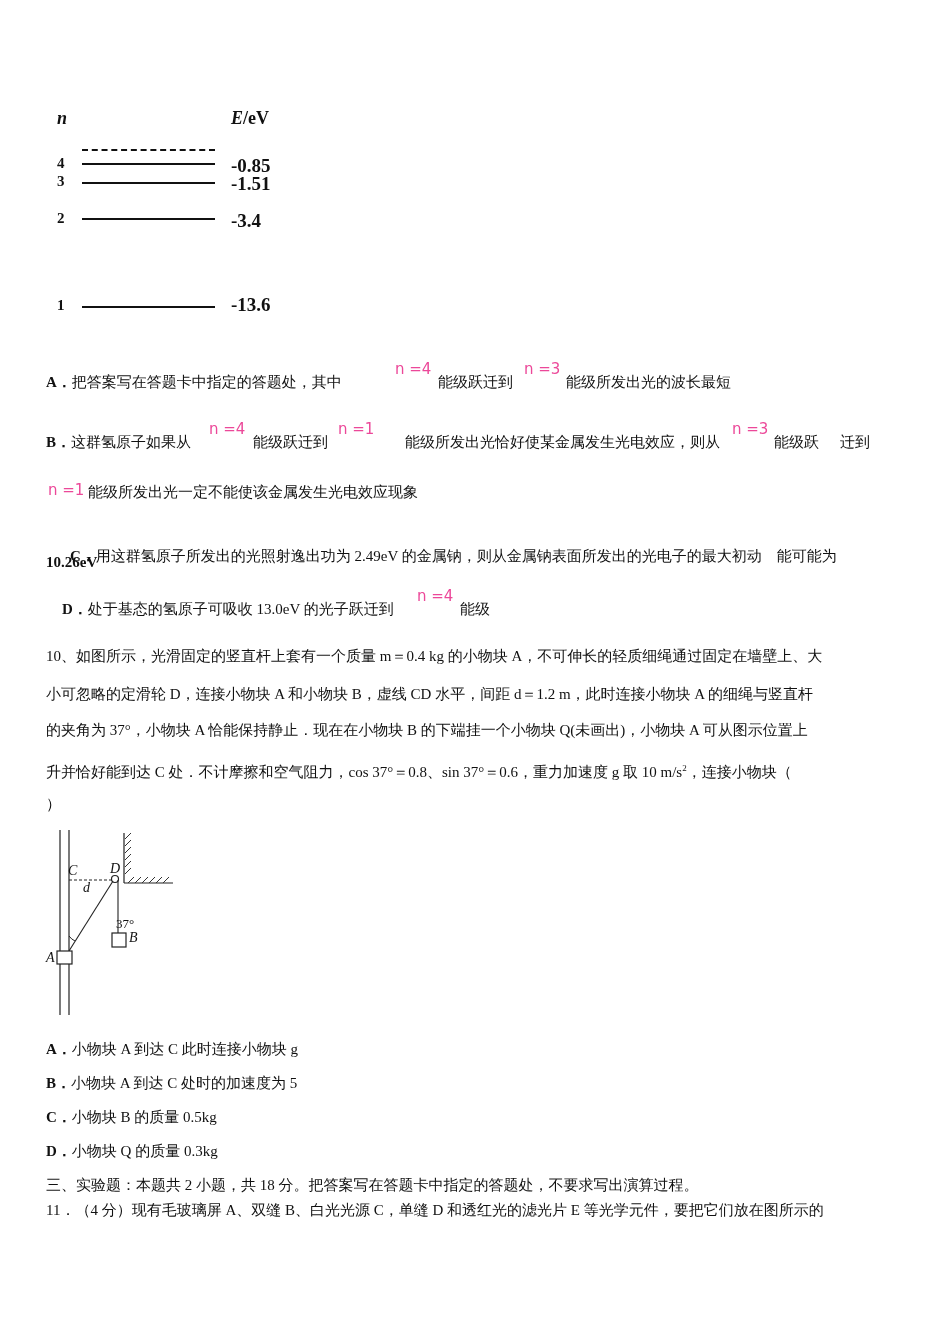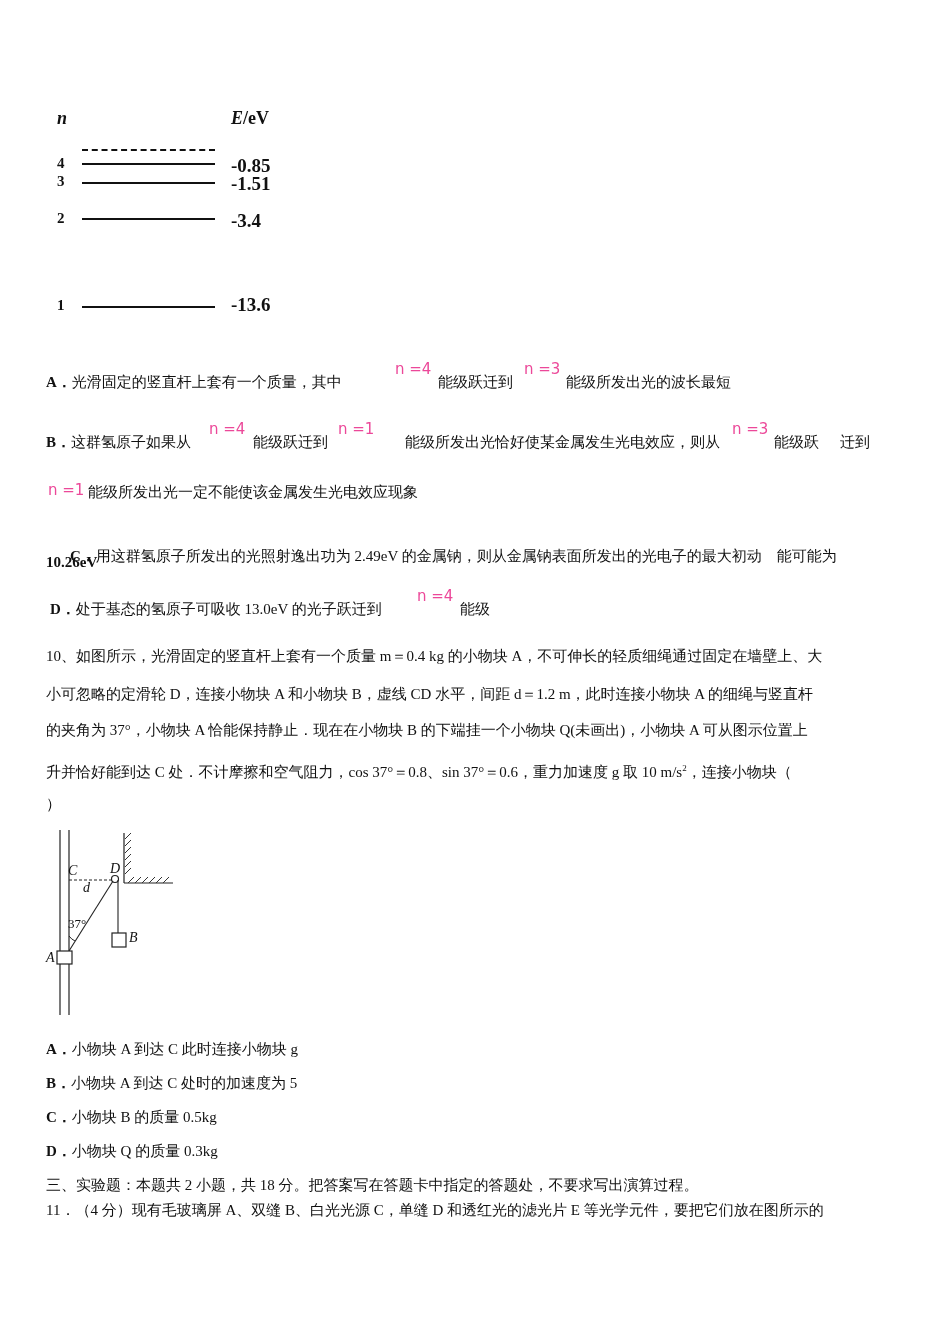--- a/index.html
+++ b/index.html
@@ -36,21 +36,21 @@
   <span class="lvl-num" style="left:57px;top:210px;">2</span>
   <div class="lvl-line" style="left:82px;top:218px;width:133px;"></div>
   <span class="lvl-val" style="left:231px;top:210px;">-3.4</span>
 
   <span class="lvl-num" style="left:57px;top:297px;">1</span>
   <div class="lvl-line" style="left:82px;top:306px;width:133px;"></div>
   <span class="lvl-val" style="left:231px;top:294px;">-13.6</span>
 </div>
 
 <div class="abs txt" style="left:46px;top:372px;">
-  <span class="bold">A．</span><span>光滑固定的竖直杆上套有一个质量，其中</span>
+  <span class="bold">A．</span><span>把答案写在答题卡中指定的答题处，其中</span>
 </div>
 <span class="abs math" style="left:395px;top:360px;">n =4</span>
 <span class="abs txt" style="left:438px;top:372px;">能级跃迁到</span>
 <span class="abs math" style="left:524px;top:360px;">n =3</span>
 <span class="abs txt" style="left:566px;top:372px;">能级所发出光的波长最短</span>
 
 <div class="abs txt" style="left:46px;top:432px;">
   <span class="bold">B．</span><span>这群氢原子如果从</span>
 </div>
 <span class="abs math" style="left:209px;top:420px;">n =4</span>
@@ -61,21 +61,21 @@
 <span class="abs txt" style="left:774px;top:432px;">能级跃</span>
 <span class="abs txt" style="left:840px;top:432px;">迁到</span>
 <span class="abs math" style="left:48px;top:481px;">n =1</span>
 <span class="abs txt" style="left:88px;top:482px;">能级所发出光一定不能使该金属发生光电效应现象</span>
 
 <div class="abs txt" style="left:46px;top:546px;margin-left:24px;">
   <span class="bold">C．</span><span>用这群氢原子所发出的光照射逸出功为 2.49eV 的金属钠，则从金属钠表面所发出的光电子的最大初动　能可能为</span>
 </div>
 <span class="abs txt bold" style="left:46px;top:552px;">10.26eV</span>
 
-<div class="abs txt" style="left:50px;top:599px;">
+<div class="abs txt" style="left:62px;top:599px;">
   <span class="bold">D．</span><span>处于基态的氢原子可吸收 13.0eV 的光子跃迁到</span>
 </div>
 <span class="abs math" style="left:417px;top:587px;">n =4</span>
 <span class="abs txt" style="left:460px;top:599px;">能级</span>
 
 <div>
   <span class="abs txt" style="left:46px;top:646px;">10、如图所示，光滑固定的竖直杆上套有一个质量 m＝0.4 kg 的小物块 A，不可伸长的轻质细绳通过固定在墙壁上、大</span>
   <span class="abs txt" style="left:46px;top:684px;">小可忽略的定滑轮 D，连接小物块 A 和小物块 B，虚线 CD 水平，间距 d＝1.2 m，此时连接小物块 A 的细绳与竖直杆</span>
   <span class="abs txt" style="left:46px;top:720px;">的夹角为 37°，小物块 A 恰能保持静止．现在在小物块 B 的下端挂一个小物块 Q(未画出)，小物块 A 可从图示位置上</span>
   <span class="abs txt" style="left:46px;top:758px;"><span>升并恰好能到达 C 处．不计摩擦和空气阻力，cos 37°＝0.8、sin 37°＝0.6，重力加速度 g 取 10 m/s</span><sup>2</sup><span>，连接小物块（</span></span>
@@ -118,21 +118,21 @@
 
     <rect x="72" y="108" width="14" height="14" fill="#fff" stroke="#222" stroke-width="1.2"></rect>
 
     <rect x="17" y="126" width="15" height="13" fill="#fff" stroke="#222" stroke-width="1.2"></rect>
 
     <path d="M 29 111 A 15 15 0 0 0 35 116" fill="none" stroke="#222" stroke-width="1"></path>
   </svg>
   <span class="abs it" style="left:28px;top:38px;font-size:14px;">C</span>
   <span class="abs it" style="left:70px;top:36px;font-size:14px;">D</span>
   <span class="abs it" style="left:43px;top:55px;font-size:14px;">d</span>
-  <span class="abs" style="left:28px;top:91px;font-size:13px;">37°</span>
+  <span class="abs" style="left:28px;top:91px;font-size:13px;padding-left:48px;">37°</span>
   <span class="abs it" style="left:6px;top:125px;font-size:14px;">A</span>
   <span class="abs it" style="left:89px;top:105px;font-size:14px;">B</span>
 </div>
 
 <div class="abs txt" style="left:46px;top:1039px;">
   <span class="bold">A．</span><span>小物块 A 到达 C 此时连接小物块 g</span>
 </div>
 <div class="abs txt" style="left:46px;top:1073px;">
   <span class="bold">B．</span><span>小物块 A 到达 C 处时的加速度为 5</span>
 </div>

